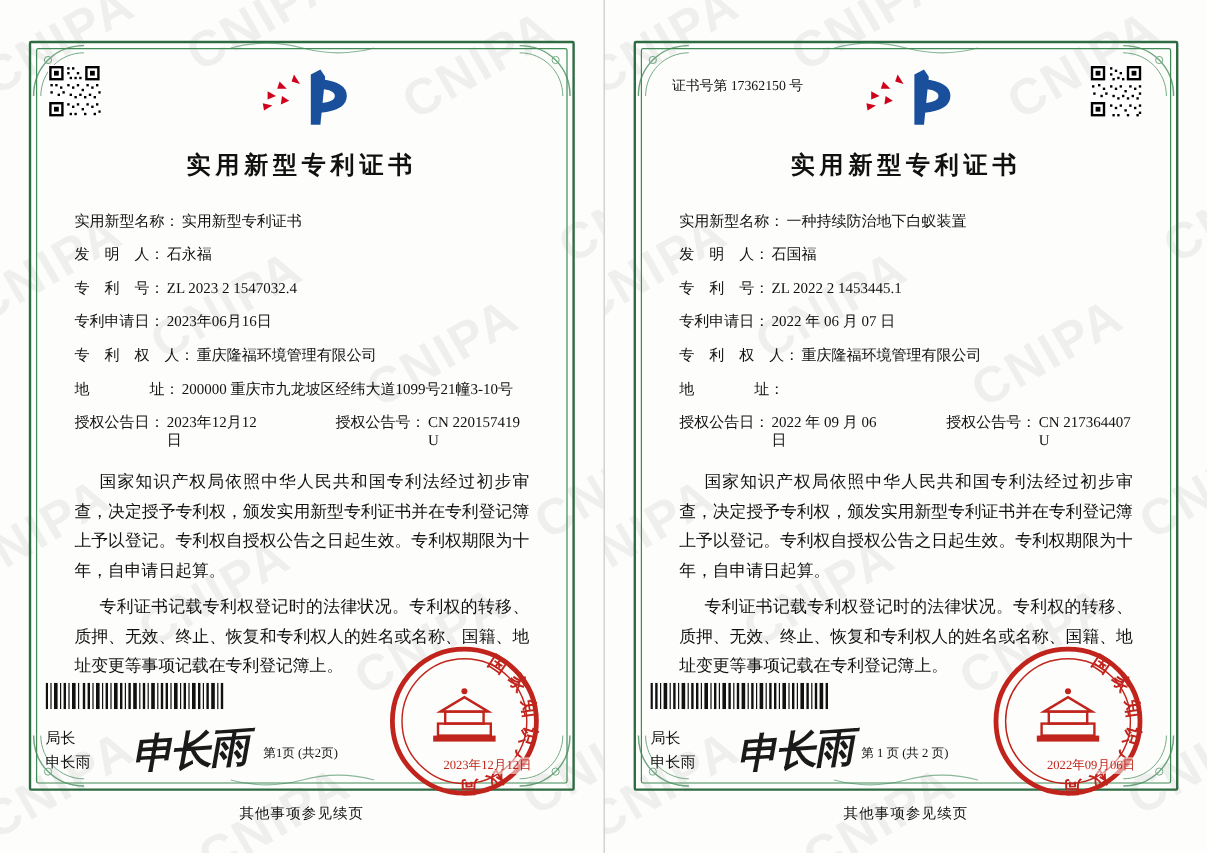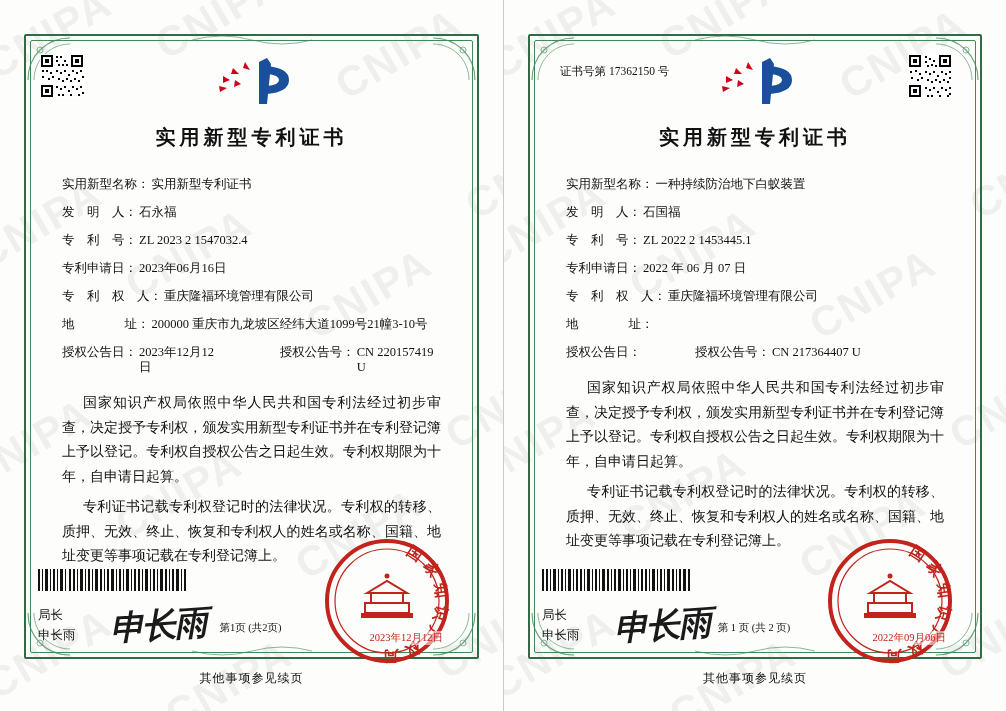--- a/index.html
+++ b/index.html
@@ -603,20 +603,21 @@
           </div>
         <div class="field">
             <span class="f-label">专　利　权　人：</span>
             <span class="f-value">重庆隆福环境管理有限公司</span>
           </div>
         <div class="field">
             <span class="f-label">地　　　　址：</span>
           </div>
         <div class="field">
           <span class="f-label">授权公告日：</span>
+            <span class="f-value">2022 年 09 月 06 日</span>
           <span class="spacer"></span>
           <span class="f-label">授权公告号：</span>
             <span class="f-value">CN 217364407 U</span>
         </div>
       </div>
 
       <div class="para">国家知识产权局依照中华人民共和国专利法经过初步审查，决定授予专利权，颁发实用新型专利证书并在专利登记簿上予以登记。专利权自授权公告之日起生效。专利权期限为十年，自申请日起算。</div>
       <div class="para" style="margin-top:6px;">专利证书记载专利权登记时的法律状况。专利权的转移、质押、无效、终止、恢复和专利权人的姓名或名称、国籍、地址变更等事项记载在专利登记簿上。</div>
     </div>
 

